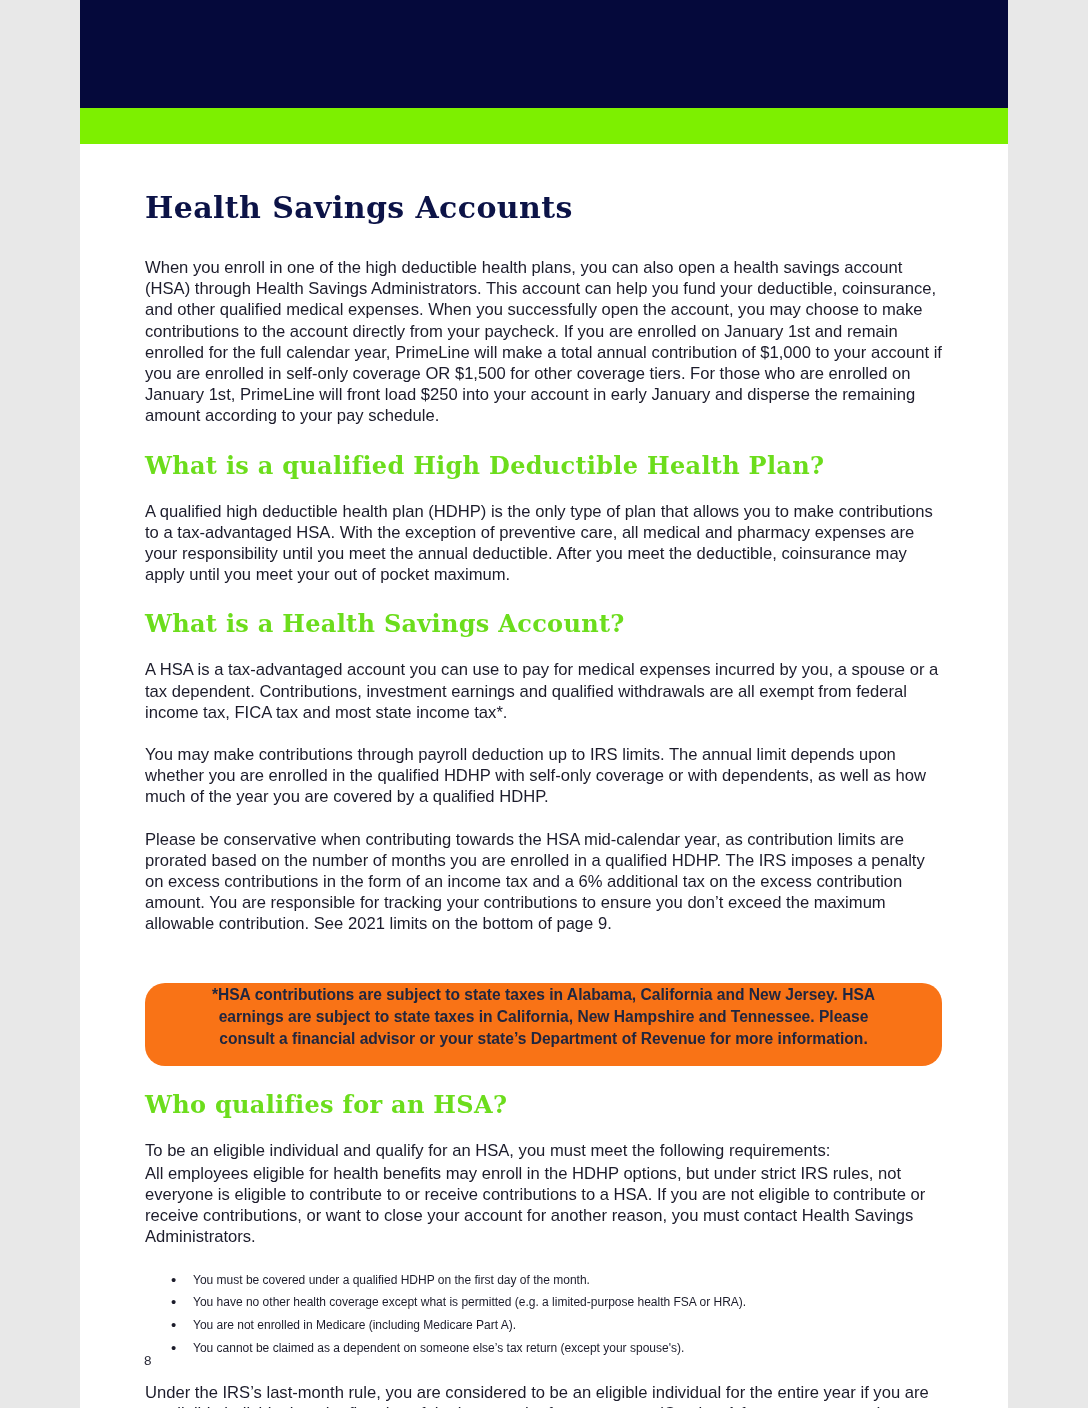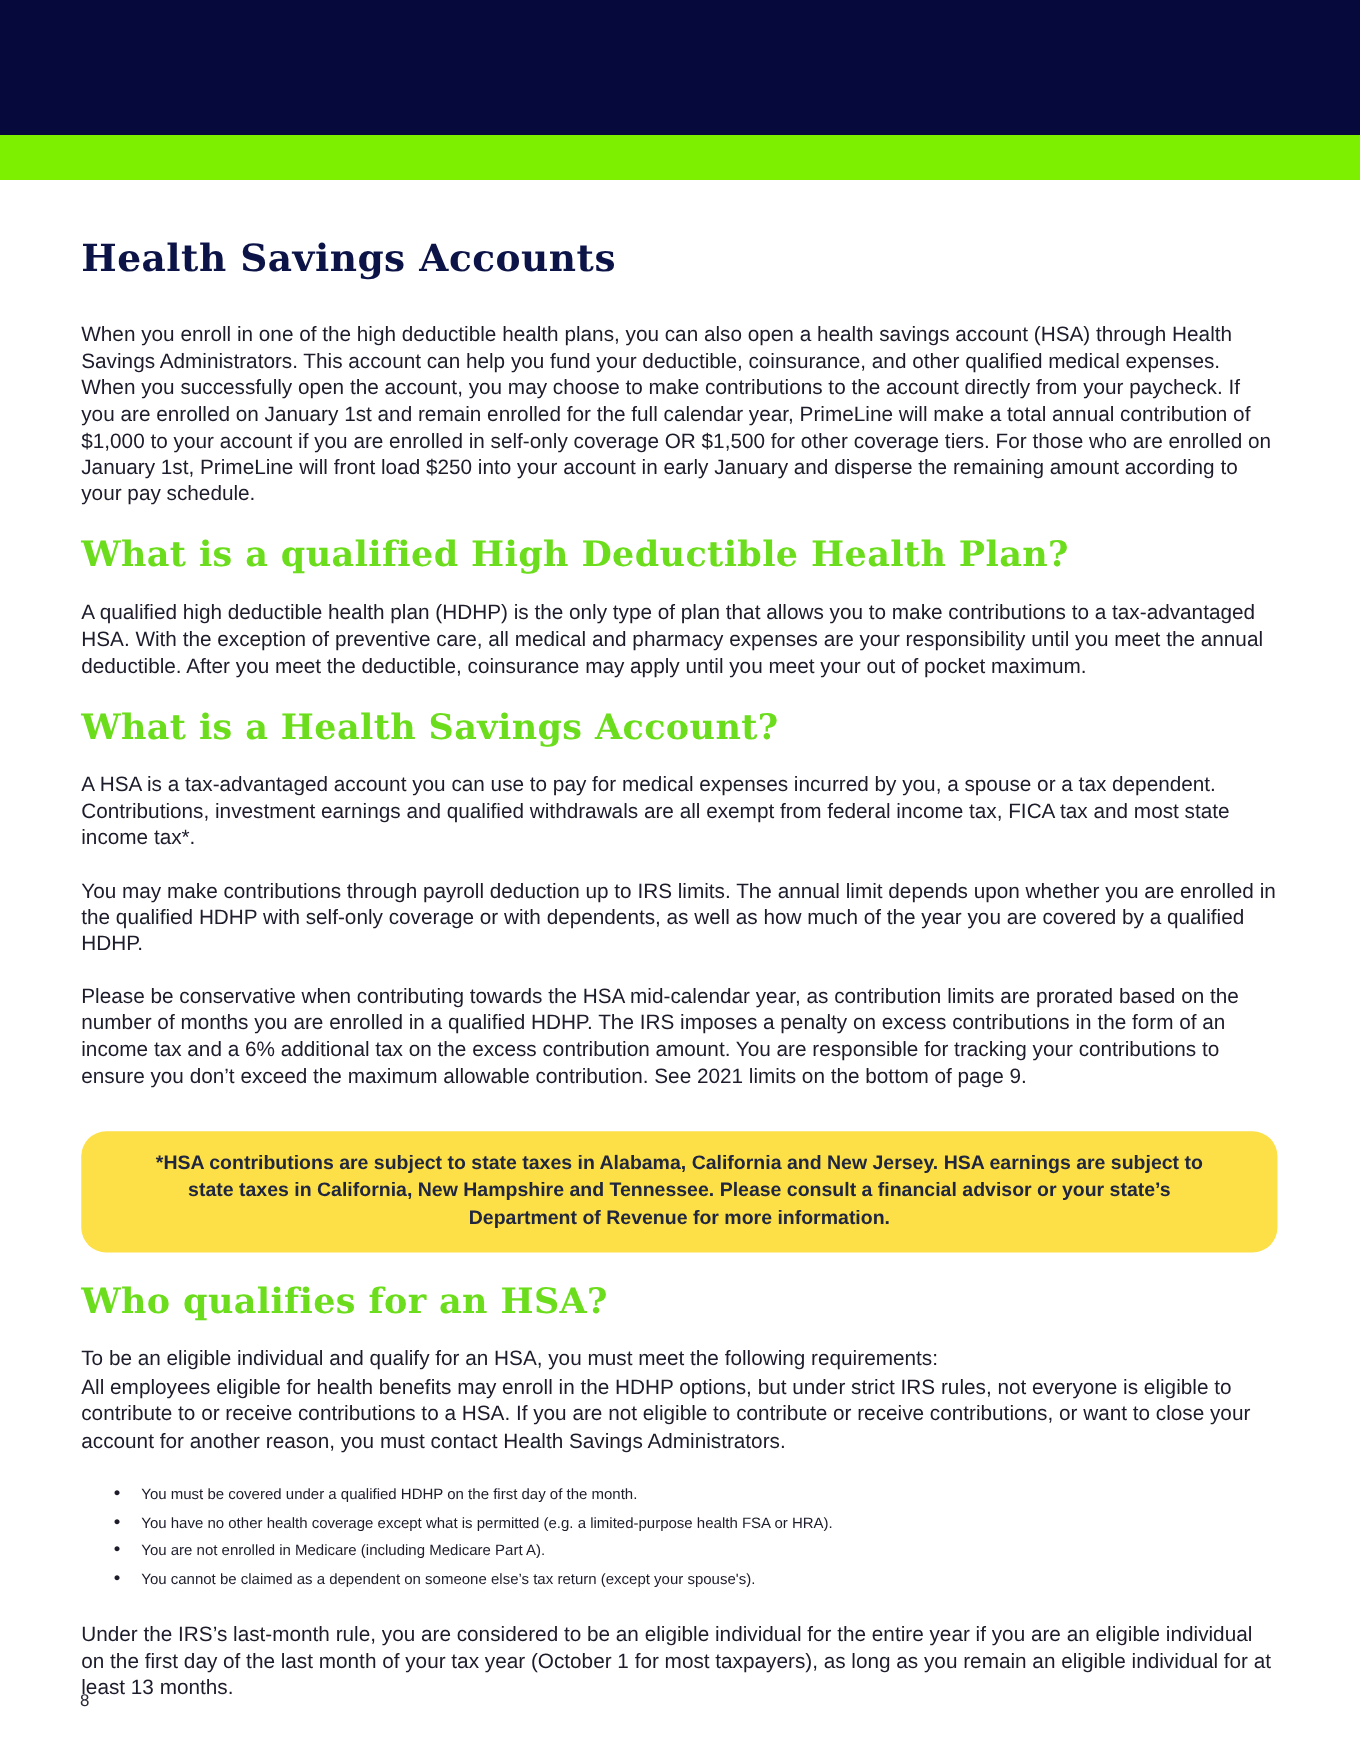--- a/index.html
+++ b/index.html
@@ -1,19 +1,19 @@
 <!DOCTYPE html>
 <html><head>
 <meta charset="utf-8">
 <style>
   * { box-sizing: border-box; }
   html, body { margin: 0; padding: 0; background: #e8e8e8; }
   .page {
     position: relative;
-    width: 1088px;
+    width: 928px;
     height: 1408px;
     margin: 0 auto;
     background: #ffffff;
     font-family: "Liberation Sans", sans-serif;
     overflow: hidden;
   }
   .band-navy {
     height: 108px;
     background: #05093b;
   }
@@ -37,31 +37,31 @@
     font-size: 16.6px;
     line-height: 21.2px;
     color: #1c1c2b;
     margin: 0 0 21px 0;
     max-width: 956px;
   }
   .intro { margin-top: 31px; }
   h2.section-heading {
     font-family: "DejaVu Serif", serif;
     font-weight: bold;
-    font-size: 28px;
+    font-size: 24px;
     letter-spacing: 0.3px;
     color: #6cdd1c;
     margin: 25px 0 21px 0;
     line-height: 28px;
   }
   .callout {
-    background: #fde047;
+    background: #f97316;
     border-radius: 20px;
-    margin: 34px 0 0 0;
-    padding: 15px 46px 16px 46px;
+    margin: 48px 0 0 0;
+    padding: 1px 46px 16px 46px;
     max-width: 958px;
   }
   .callout p {
     margin: 0;
     font-size: 15.6px;
     line-height: 22px;
     font-weight: bold;
     text-align: center;
     color: #20263f;
   }

